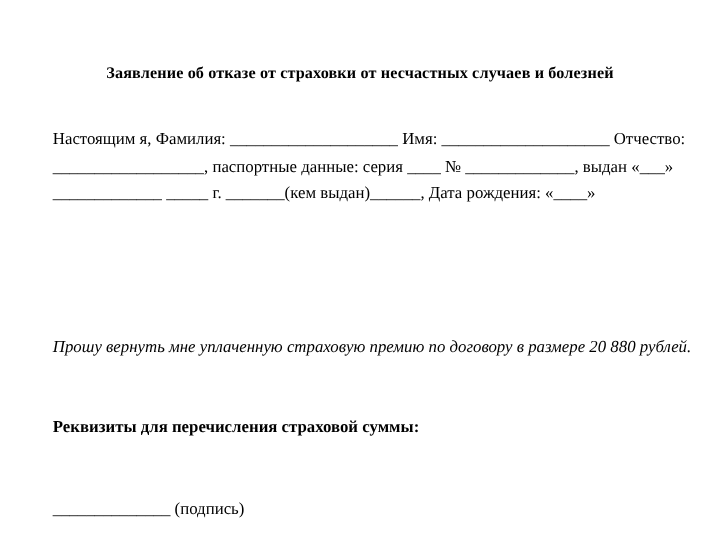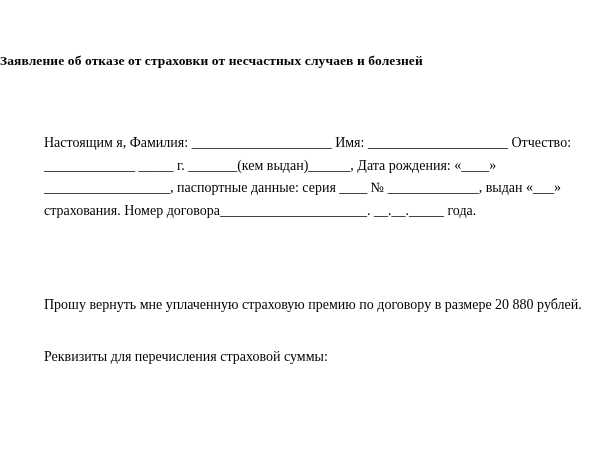--- a/index.html
+++ b/index.html
@@ -15,67 +15,67 @@
     color: #000000;
     font-family: "Liberation Serif", "DejaVu Serif", serif;
     overflow: hidden;
   }
   .doc-title {
     position: absolute;
     top: 53px;
     left: 0;
     width: 100%;
     margin: 0;
-    text-align: left;
+    text-align: center;
     font-size: 13.5px;
     font-weight: bold;
     letter-spacing: 0.1px;
   }
   .para {
     position: absolute;
     left: 44px;
     right: 20px;
     font-size: 14px;
     line-height: 22.5px;
   }
   .para .line {
     white-space: nowrap;
   }
-  .intro-para  { top: 132px; }
-  .refund-para { top: 294px; }
+  .intro-para  { top: 106px; }
+  .refund-para { top: 279px; font-style: italic; }
   .requisites-heading {
     position: absolute;
     left: 44px;
     top: 349px;
     font-size: 14px;
-    font-weight: normal;
+    font-weight: bold;
     white-space: nowrap;
   }
   .signature-line {
     position: absolute;
     left: 44px;
     top: 417px;
     font-size: 14px;
     white-space: nowrap;
   }
 </style>
 </head>
 <body>
 
 <div class="page">
 
   <h1 class="doc-title">Заявление об отказе от страховки от несчастных случаев и болезней</h1>
 
   <div class="para intro-para">
     <div class="line">Настоящим я, Фамилия: ____________________ Имя: ____________________ Отчество:</div>
+    <div class="line">__________________, паспортные данные: серия ____ № _____________, выдан «___»</div>
     <div class="line">_____________ _____ г. _______(кем выдан)______, Дата рождения: «____»</div>
-    <div class="line">__________________, паспортные данные: серия ____ № _____________, выдан «___»</div>
-    <div class="line">страхования. Номер договора_____________________. __.__._____ года.</div>
   </div>
 
   <div class="para refund-para">
     <div class="line">Прошу вернуть мне уплаченную страховую премию по договору в размере 20 880 рублей.</div>
   </div>
 
   <div class="requisites-heading">Реквизиты для перечисления страховой суммы:</div>
 
+  <div class="signature-line">______________ (подпись)</div>
 
 </div>
 
 </body></html>

